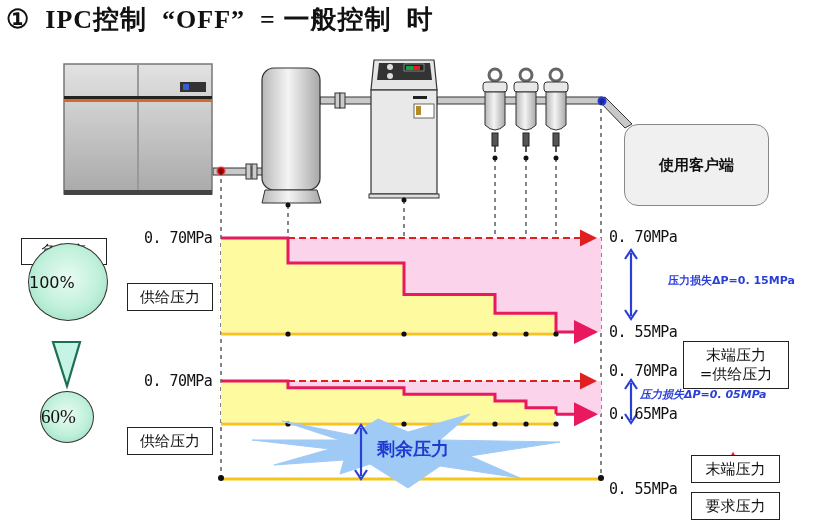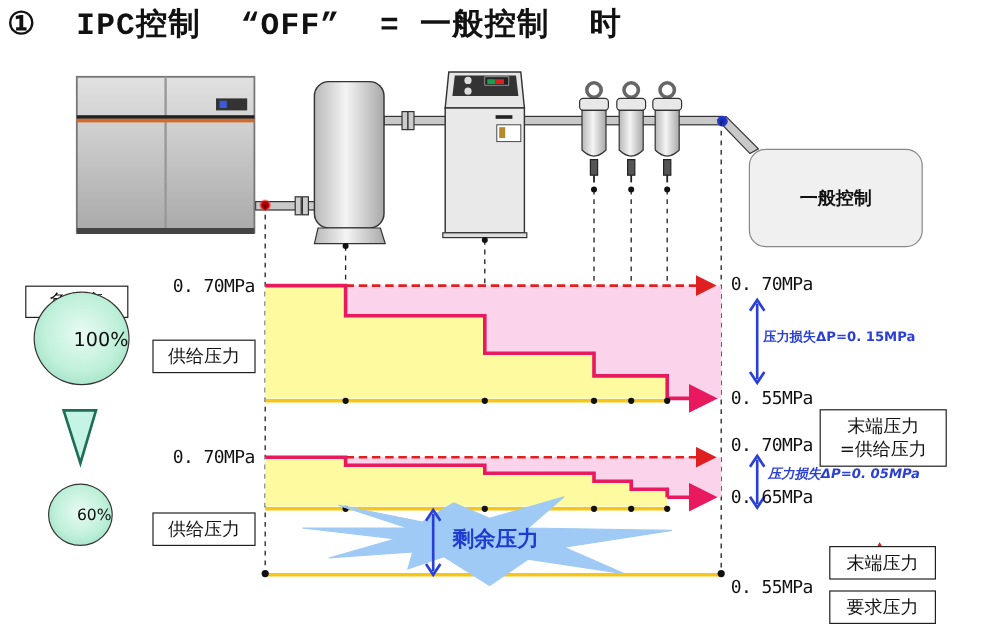--- a/index.html
+++ b/index.html
@@ -1,24 +1,24 @@
 <!DOCTYPE html>
 <html><head>
 <meta charset="utf-8">
 <style>
   html, body { margin: 0; padding: 0; background: #ffffff; }
   body { width: 829px; height: 525px; position: relative; overflow: hidden; font-family: "DejaVu Sans", sans-serif; }
   .abs { position: absolute; }
-  .title { left: 6px; top: 2px; font-size: 26px; font-weight: bold; color: #111; white-space: pre; letter-spacing: 1px; font-family: Liberation Mono, monospace; }
+  .title { left: 6px; top: 2px; font-size: 26px; font-weight: bold; color: #111; white-space: pre; letter-spacing: 1px; font-family: Liberation Serif, serif; }
   .box-label { position: absolute; border: 1.5px solid #222; background: #fff; font-size: 15px; color: #111; display: flex; align-items: center; justify-content: center; text-align: center; line-height: 1.25; margin-top: 30px; }
   .mpa { position: absolute; font-size: 15px; color: #111; font-family: "DejaVu Sans Mono", monospace; letter-spacing: -0.5px; }
   .loss { position: absolute; font-size: 11px; font-weight: bold; color: #2a3fd6; white-space: nowrap; }
   .circle { position: absolute; border-radius: 50%; border: 1.5px solid #333;
             background: radial-gradient(circle at 50% 45%, #e9fbf3 0%, #bff0da 55%, #8fd8b8 100%);
-            display: flex; align-items: center; justify-content: flex-end; font-size: 16px; color: #111; }
+            display: flex; align-items: center; justify-content: flex-start; font-size: 16px; color: #111; }
   .user-box { position: absolute; left: 624px; top: 124px; width: 143px; height: 80px; border: 1.5px solid #888; border-radius: 14px; background: #f0f0f0;
               display: flex; align-items: center; justify-content: center; font-size: 15px; font-weight: bold; color: #111; }
   svg { position: absolute; left: 0; top: 0; }
   .surplus { position: absolute; left: 377px; top: 437px; font-size: 18px; font-weight: bold; color: #1d3bd0; text-align: center; }
 </style>
 </head>
 <body>
 
 <div class="abs title">①  IPC控制  “OFF”  = 一般控制  时</div>
 
@@ -180,35 +180,35 @@
   <polygon points="282,421 352,435 378,419 408,432 470,414 440,440 560,442 470,456 520,478 440,466 408,488 370,464 340,474 344,460 274,465 330,449 252,440 340,440" fill="#9fcaf5" stroke="#9fcaf5" stroke-width="1"></polygon>
   <g>
     <line x1="361" y1="428" x2="361" y2="476" stroke="#2a3fd6" stroke-width="2.2"></line>
     <path d="M355,434 L361,425 L367,434" fill="none" stroke="#2a3fd6" stroke-width="2.2"></path>
     <path d="M355,470 L361,479 L367,470" fill="none" stroke="#2a3fd6" stroke-width="2.2"></path>
   </g>
 
   <polygon points="733,454 719,480 748,480" fill="#f7b6dc" stroke="#e02020" stroke-width="2.2"></polygon>
 </svg>
 
-<div class="user-box">一般控制</div>
+<div class="user-box">使用客户端</div>
 
 <div class="box-label" style="left:21px; top:208px; width:84px; height:25px;">负载率</div>
 <div class="circle" style="left:28px; top:243px; width:78px; height:76px;">
   <span>100%</span>
 </div>
-<div class="circle" style="left:40px; top:403px; width:52px; height:50px; font-size:13px;">
+<div class="circle" style="left:40px; top:391px; width:52px; height:50px; font-size:19px;font-family:Liberation Serif, serif;">
   <span>60%</span>
 </div>
 
 <div class="mpa" style="left:144px; top:229px;">0. 70MPa</div>
 <div class="box-label" style="left:127px; top:253px; width:84px; height:26px;">供给压力</div>
 <div class="mpa" style="left:609px; top:228px;">0. 70MPa</div>
 <div class="mpa" style="left:609px; top:323px;">0. 55MPa</div>
-<div class="loss" style="left:636px; top:273px;">压力损失ΔP=0. 15MPa</div>
+<div class="loss" style="left:668px; top:273px;">压力损失ΔP=0. 15MPa</div>
 <div class="box-label" style="left:683px; top:311px; width:104px; height:46px; flex-direction:column;">
   <span>末端压力</span>
   <span>=供给压力</span>
 </div>
 
 <div class="mpa" style="left:144px; top:372px;">0. 70MPa</div>
 <div class="box-label" style="left:127px; top:397px; width:84px; height:26px;">供给压力</div>
 <div class="mpa" style="left:609px; top:362px;">0. 70MPa</div>
 <div class="mpa" style="left:609px; top:405px;">0. 65MPa</div>
 <div class="mpa" style="left:609px; top:480px;">0. 55MPa</div>

